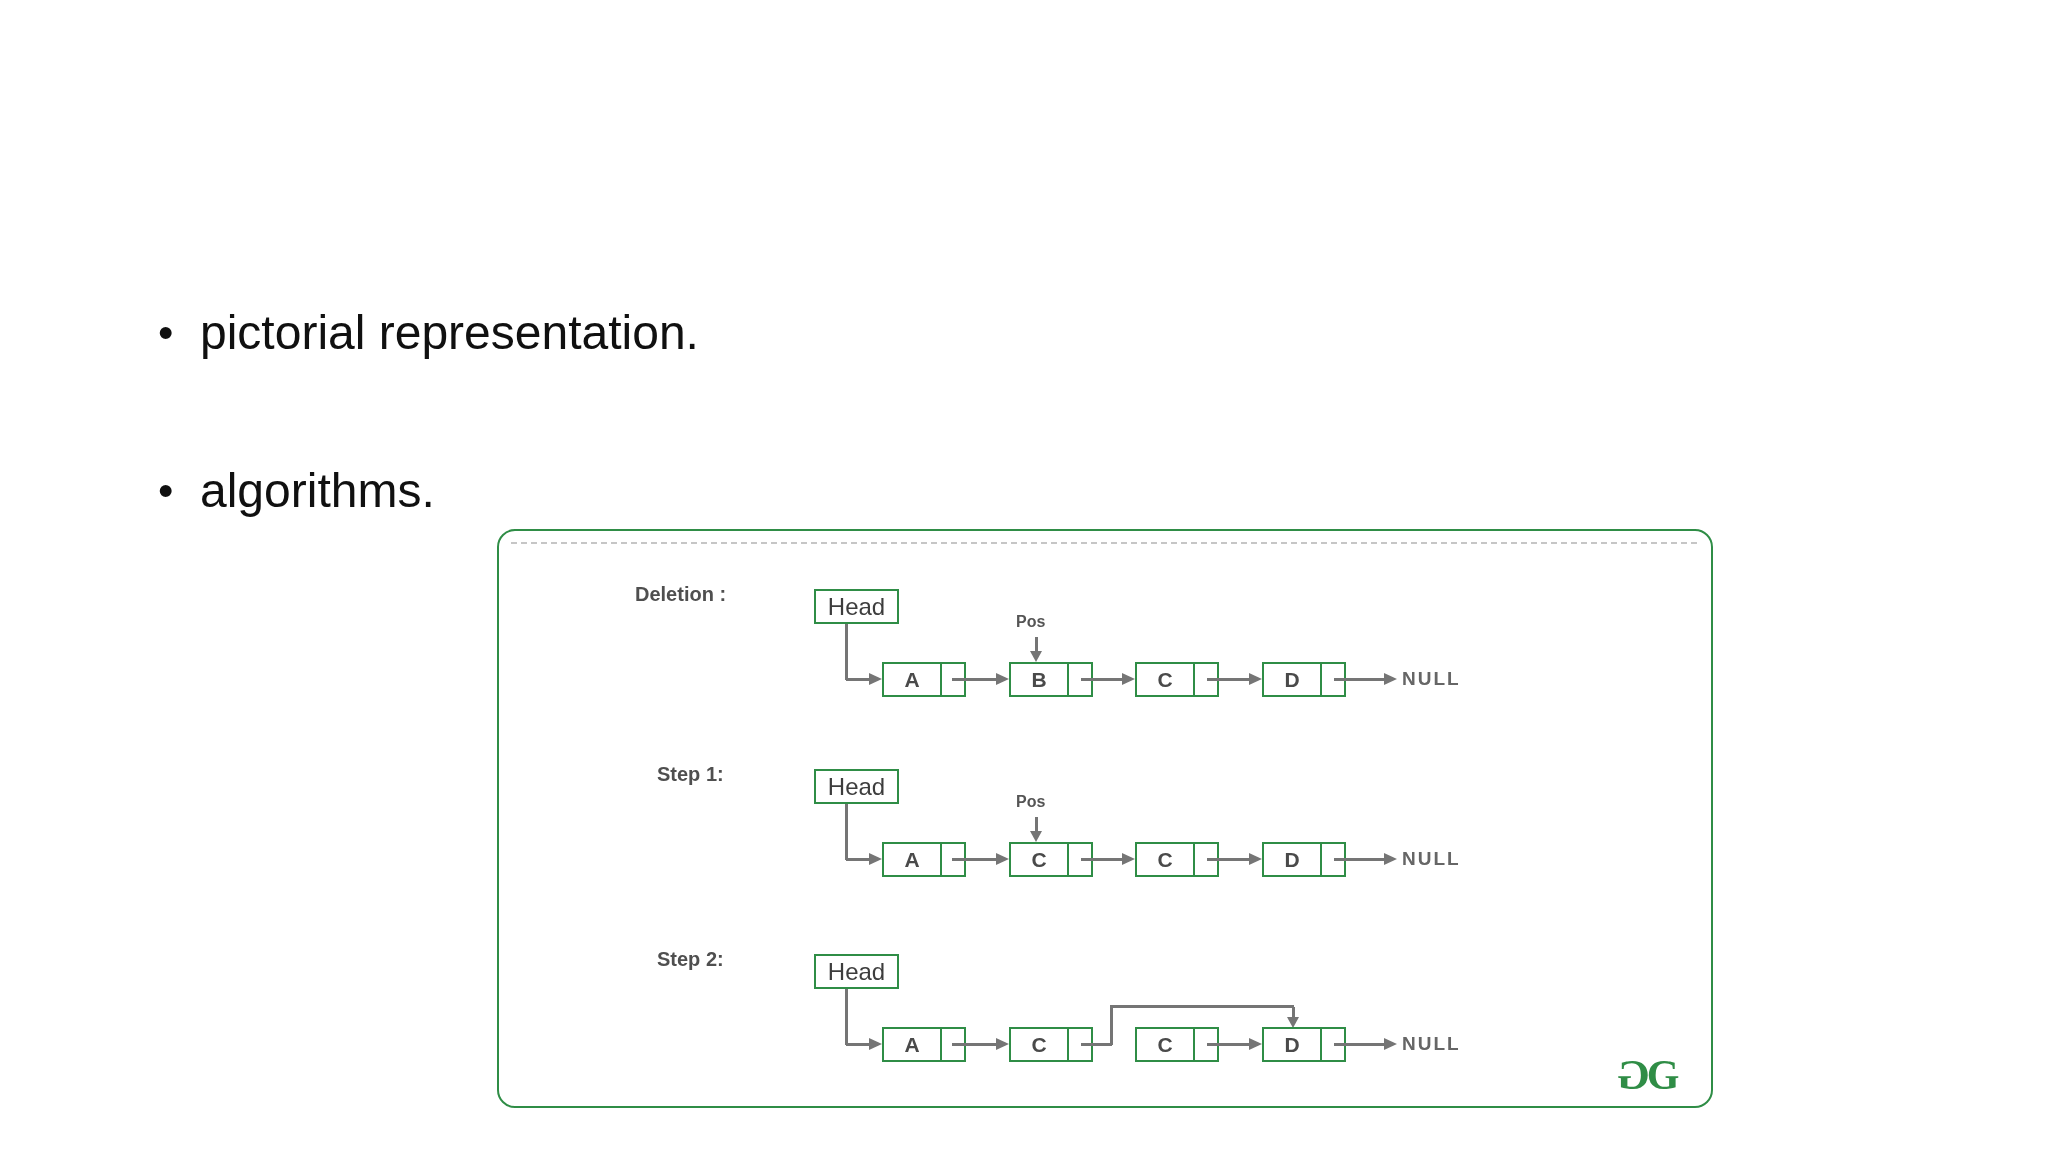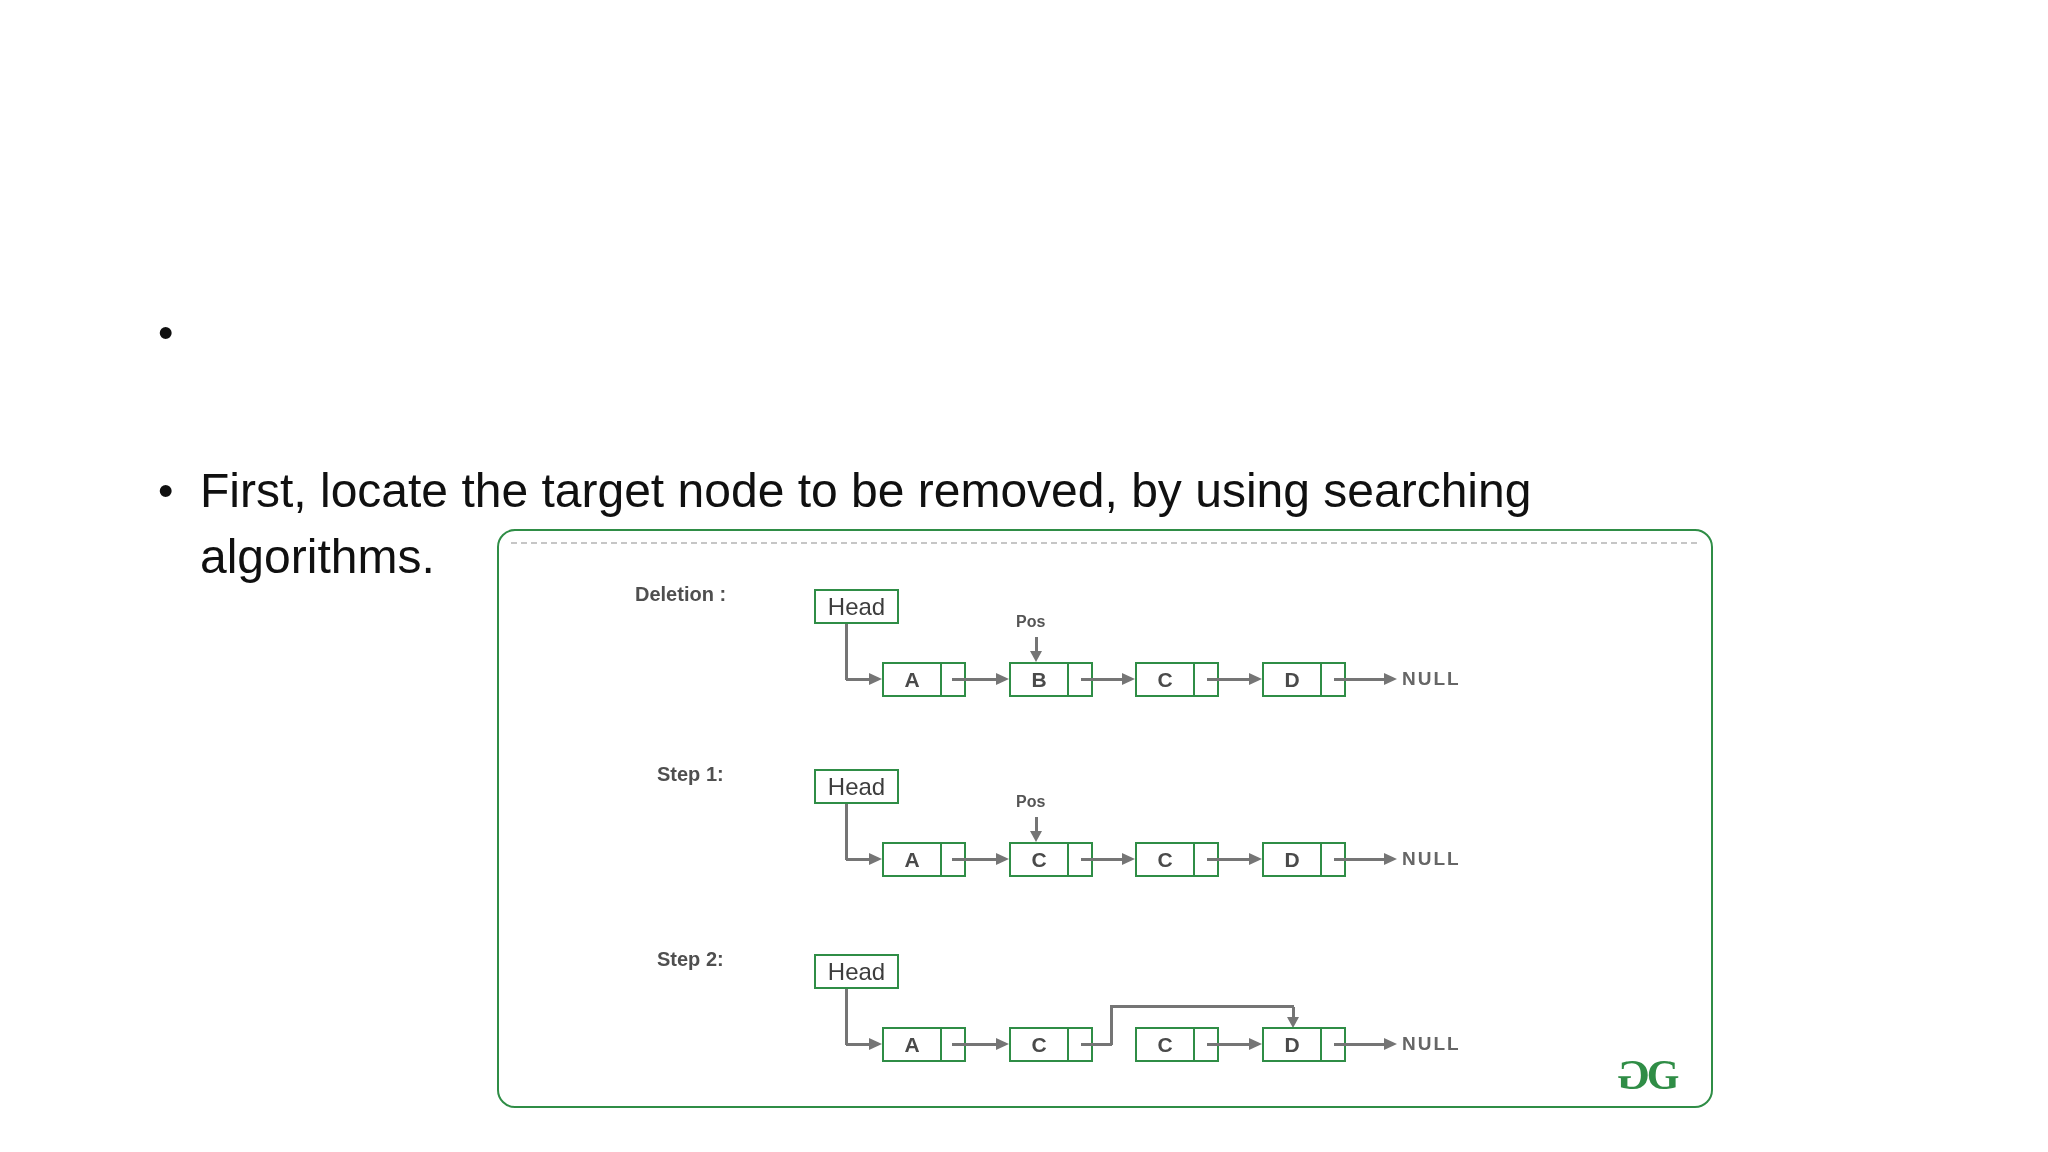--- a/index.html
+++ b/index.html
@@ -57,27 +57,27 @@
 </style>
 </head>
 <body>
 
 <div class="slide">
 
 
   <div class="bullet" id="bullet-1">
     <div class="marker">•</div>
     <div class="lines">
+      <div>pictorial representation.</div>
     </div>
   </div>
 
   <div class="bullet" id="bullet-2">
     <div class="marker">•</div>
     <div class="lines">
-      <div>First, locate the target node to be removed, by using searching</div>
       <div>algorithms.</div>
     </div>
   </div>
 
   <div class="panel">
     <div class="dashes"></div>
 
     <div class="row" style="top:52px">
       <div class="row-label" style="left:136px">Deletion :</div>
       <div class="head-box">Head</div>

